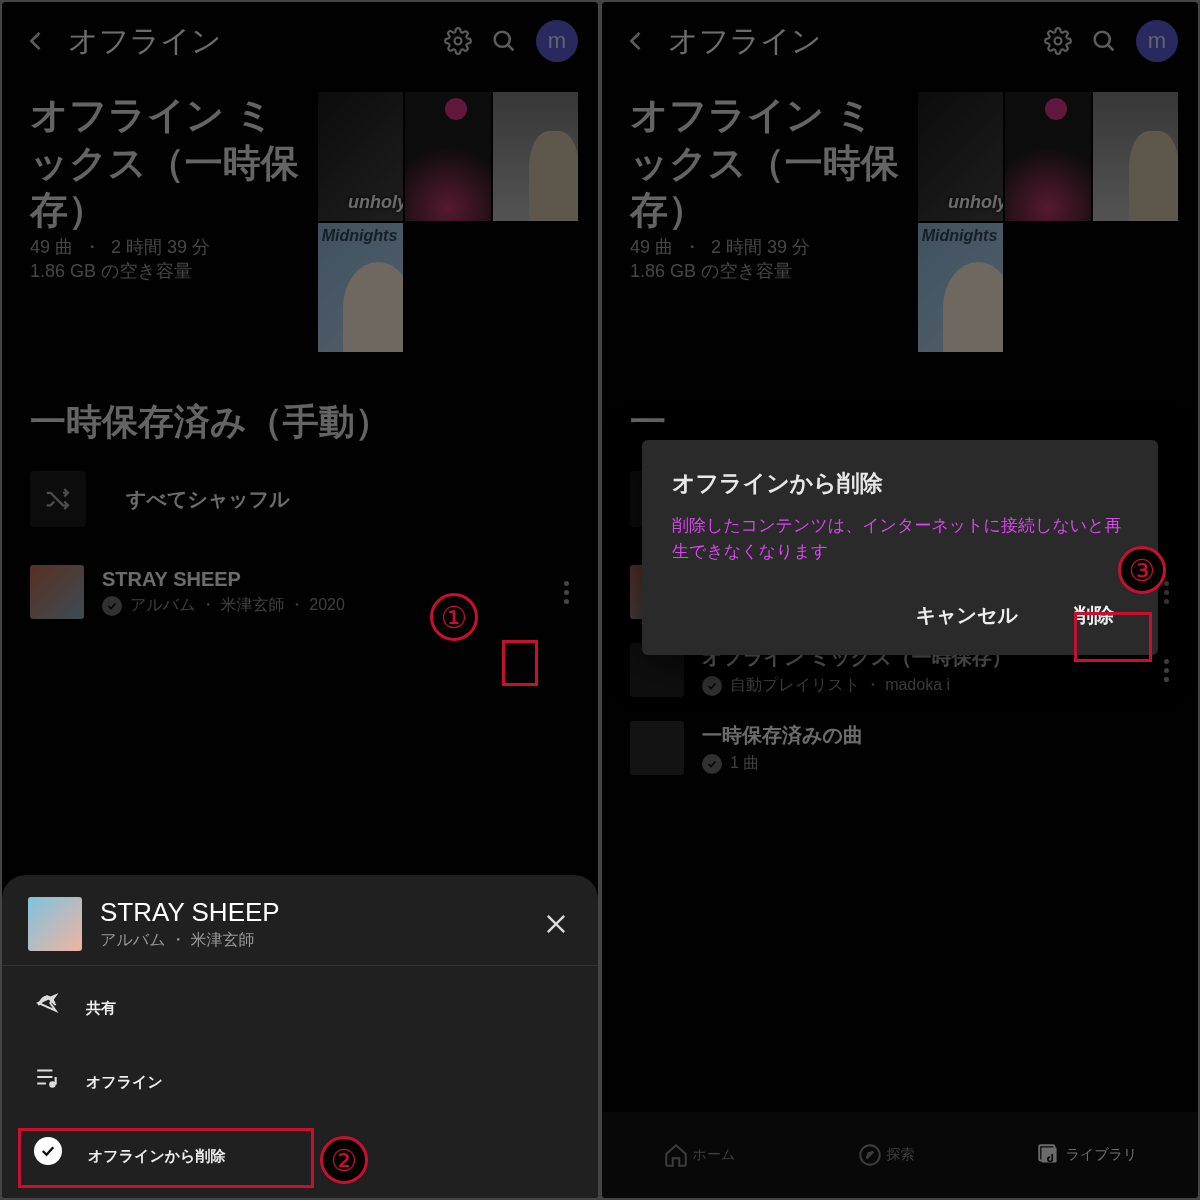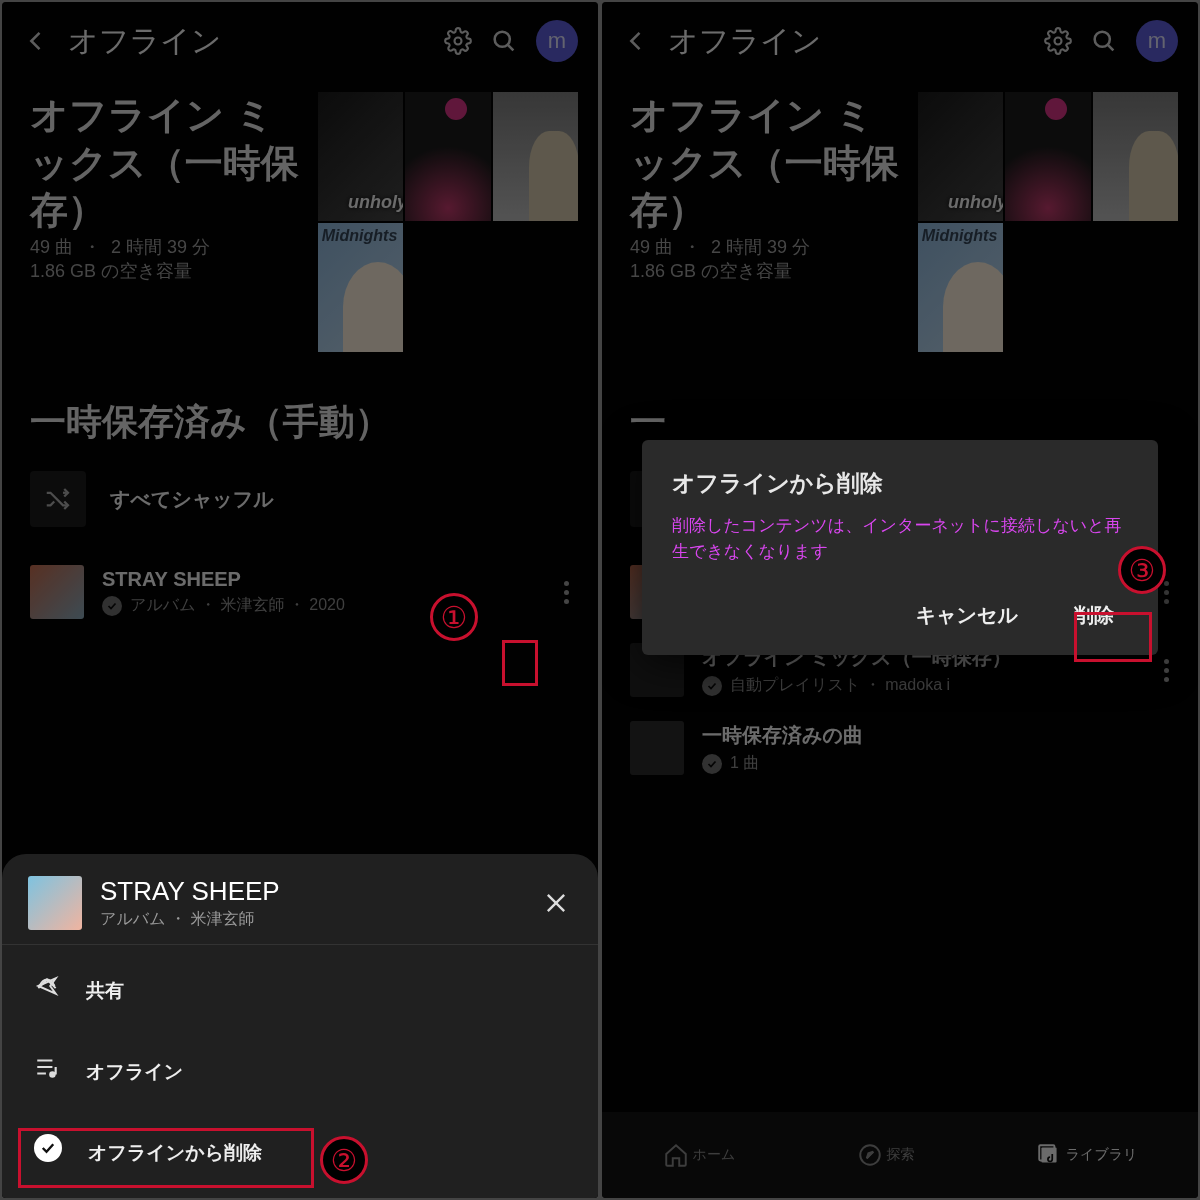--- a/index.html
+++ b/index.html
@@ -91,21 +91,21 @@
   .art.a4::after { width:70px;height:90px; background:#f3e7d6; bottom:0;left:25px; border-radius:50% 50% 0 0;}
 
   
   .section-title {
     padding: 36px 28px 14px 28px;
     font-size: 36px; font-weight: 700; color: #ddd;
   }
 
   
   .shuffle-row {
-    display: flex; align-items: center; gap: 24px;
+    display: flex; align-items: center; gap: 40px;
     padding: 10px 28px 16px 28px;
   }
   .shuffle-btn {
     width: 56px; height: 56px; background: #1b1b1b; border-radius: 4px;
     display: flex; align-items: center; justify-content: center;
   }
   .shuffle-btn svg { stroke:#aaa; }
   .shuffle-row .label { font-size: 20px; font-weight: 700; color: #eee; }
 
   
@@ -175,21 +175,21 @@
   .sheet-close {
     width: 32px; height: 32px;
     display:flex;align-items:center;justify-content:center;
     margin-left:auto;
   }
   .sheet-close svg { stroke:#ddd; }
   .sheet-item {
     display: flex; align-items: center; gap: 26px;
     padding: 22px 32px;
   }
-  .sheet-item .lbl { font-size: 19px; font-weight: 700; color: #eee; margin-top: 11px; }
+  .sheet-item .lbl { font-size: 15px; font-weight: 700; color: #eee; margin-top: 11px; }
   .sheet-item svg { stroke:#ddd; }
   .sheet-item.checked .check-circle {
     width: 28px; height: 28px; border-radius: 50%; background:#fff;
     display:flex;align-items:center;justify-content:center;
   }
   .sheet-item.checked .check-circle svg { stroke:#111; }
 
   
   .dialog {
     position: absolute;

